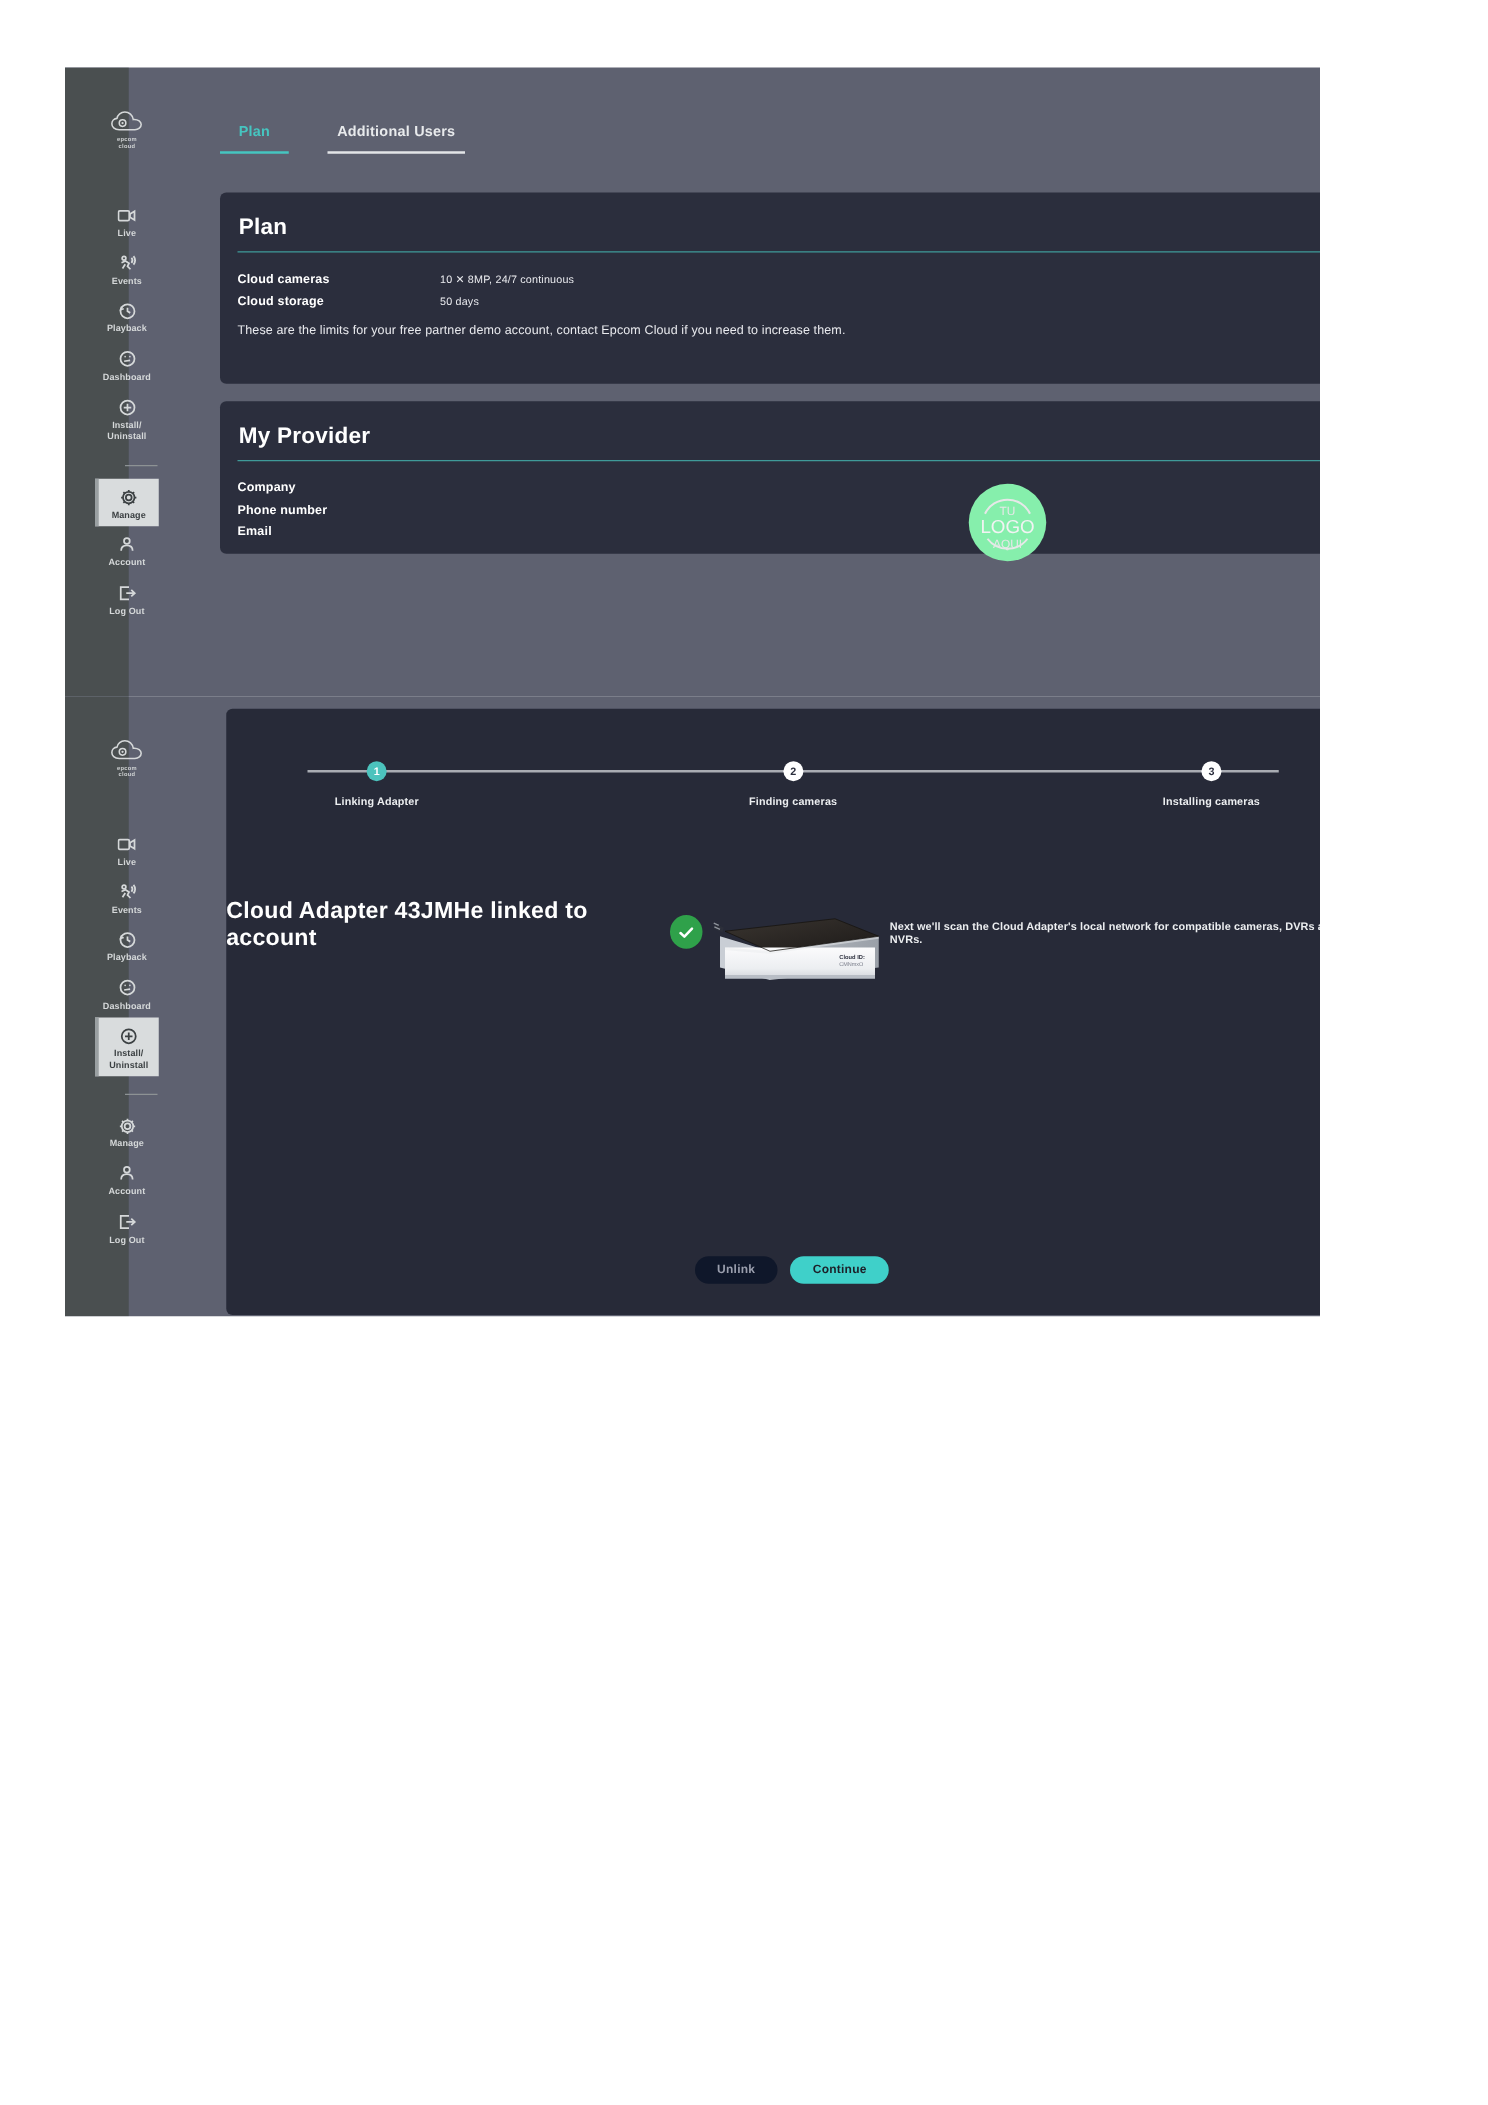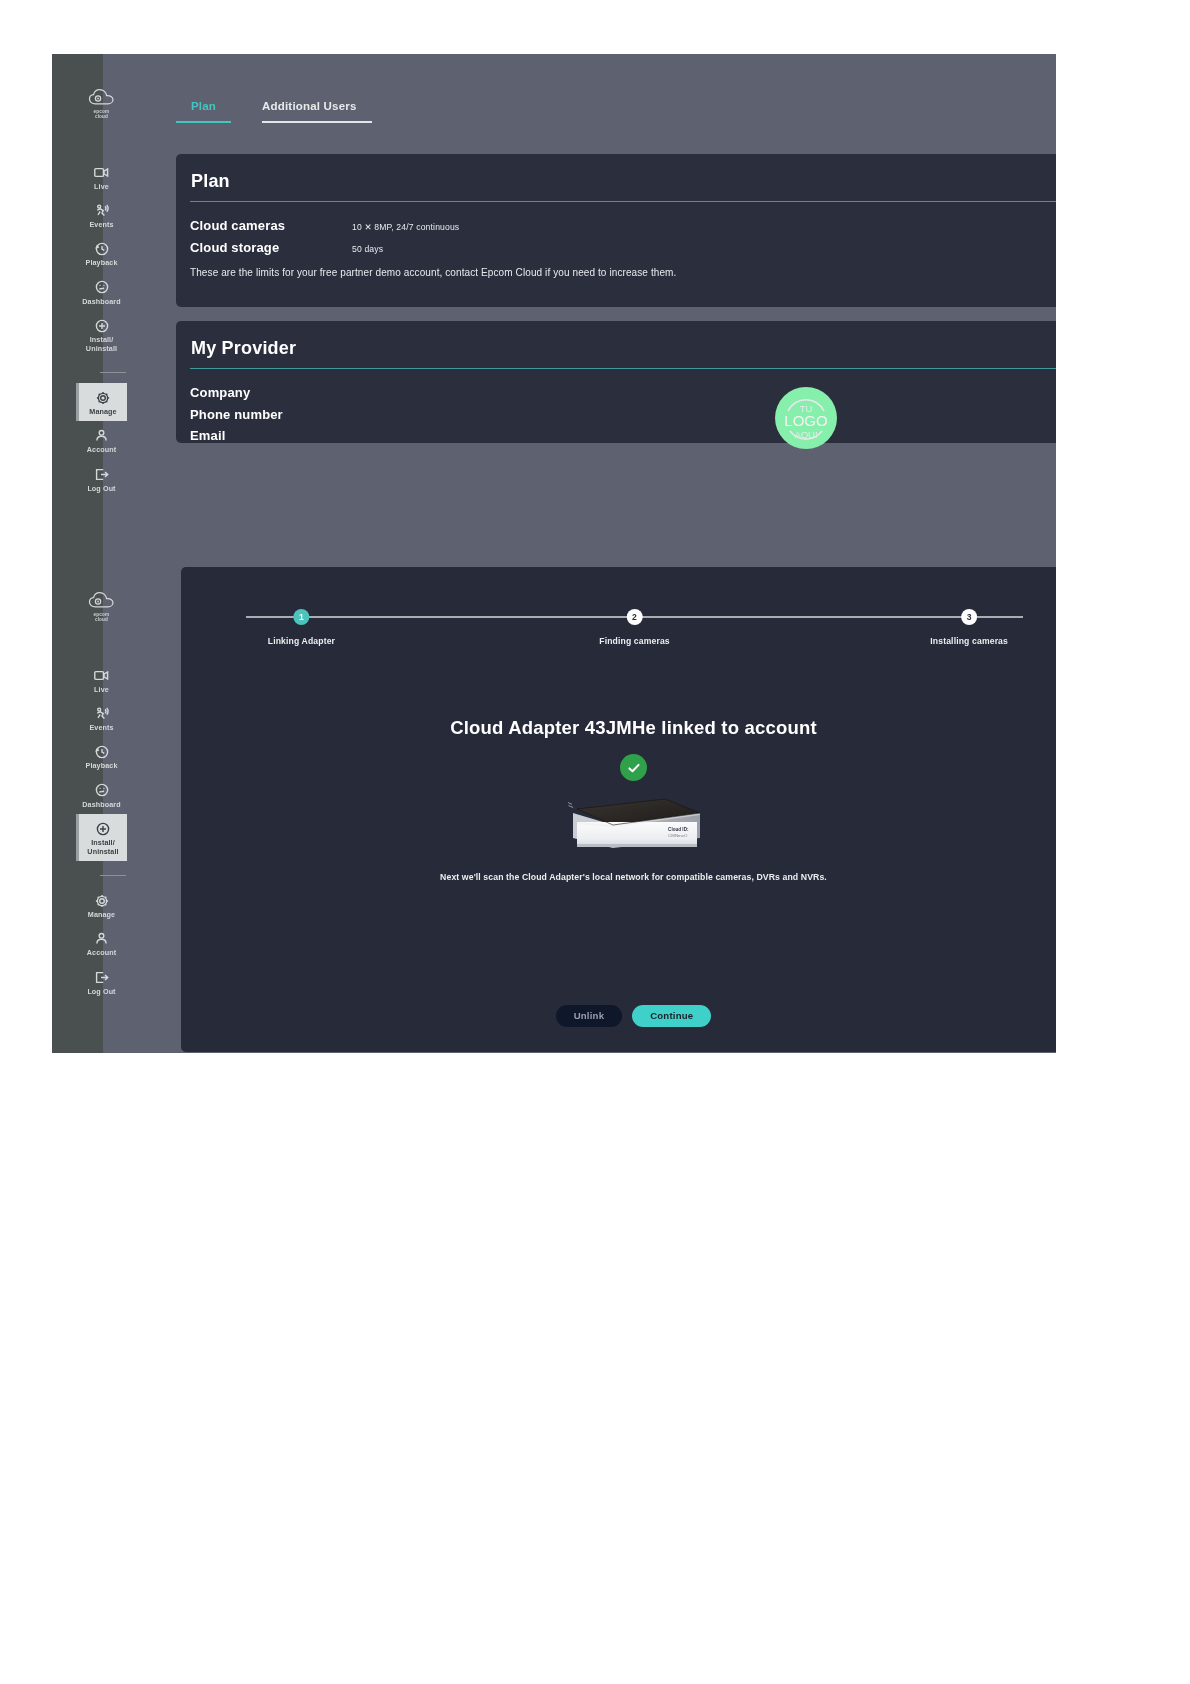--- a/index.html
+++ b/index.html
@@ -82,42 +82,42 @@
     display: flex; align-items: flex-end;
   }
   .tab {
     font-size: 11.5px; font-weight: 700; letter-spacing: .2px;
     padding: 0 0 9px 0; margin-right: 31px; cursor: pointer;
     border-bottom: 2px solid transparent;
     color: #e8eaec;
   }
   .tab:last-child { margin-right: 0; }
   .tab.active { color: #46c5c0; border-bottom-color: #46c5c0; width: 55px; text-align:center; }
-  .tab.inactive { border-bottom-color: #e3e5e7; width: 110px; text-align: left; }
+  .tab.inactive { border-bottom-color: #e3e5e7; width: 110px; text-align: center; }
 
   
   .card {
     position: absolute;
     left: 73px; width: 917px;
     background: #2b2e3d;
     border-radius: 5px;
     padding: 17px 14px 14px 14px;
   }
   #card-plan { top: 100px; height: 153px; }
   #card-provider { top: 267px; height: 122px; }
   .card-title {
     font-size: 18px; font-weight: 800; color: #ffffff;
     letter-spacing: .2px; padding-left: 1px;
   }
   .card-rule { height: 1px; background: #3f9a99; margin-top: 9px; }
   .kv { margin-top: 16px; }
   .kv-row { display: flex; align-items: baseline; margin-bottom: 6.5px; }
   .kv-k {
     width: 118px; flex: 0 0 118px;
-    font-size: 13px; font-weight: 800; color: #ffffff; letter-spacing:.15px;
+    font-size: 10px; font-weight: 800; color: #ffffff; letter-spacing:.15px;
   }
   .kv-v { font-size: 8.6px; color: #e9eaee; letter-spacing:.15px;margin-left:44px; }
   .card-note {
     margin-top: 12px; font-size: 10px; color: #e9eaee; letter-spacing: .1px;
   }
   .provider-body { position: relative; }
   .provider-logo {
     position: absolute; right: 242px; top: 2px;
     width: 62px; height: 62px; border-radius: 50%;
     background: #86efac;
@@ -153,21 +153,21 @@
   .step-label {
     margin-top: 11px; font-size: 8.6px; font-weight: 700;
     color: #eceef0; white-space: nowrap; letter-spacing: .15px;
   }
   #step-1 { left: 8%; }
   #step-2 { left: 50%; }
   #step-3 { left: 92.2%; }
 
   .wizard-body {
     position: absolute; left: 0; right: 0; top: 150px;
-    display: flex; flex-direction: column; align-items: center;
+    display: flex; flex-direction: row; 
   }
   .wizard-title {
     font-size: 18.5px; font-weight: 800; color: #ffffff; letter-spacing: .2px;
   }
   .check-badge {
     margin-top: 15px;
     width: 27px; height: 27px; border-radius: 50%;
     background: #2fa14a;
     display: flex; align-items: center; justify-content: center;
   }

